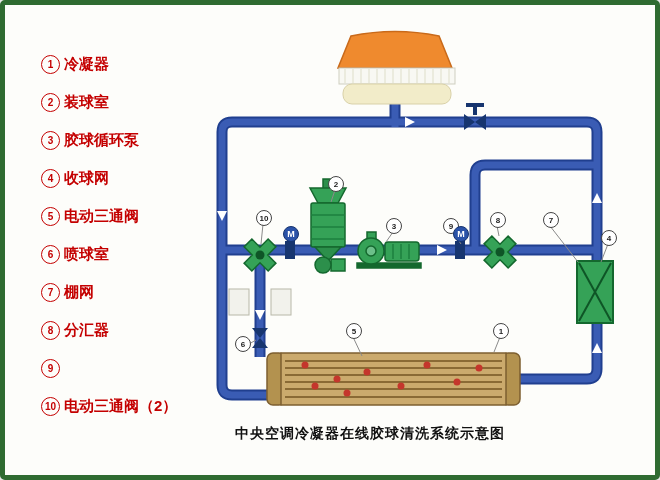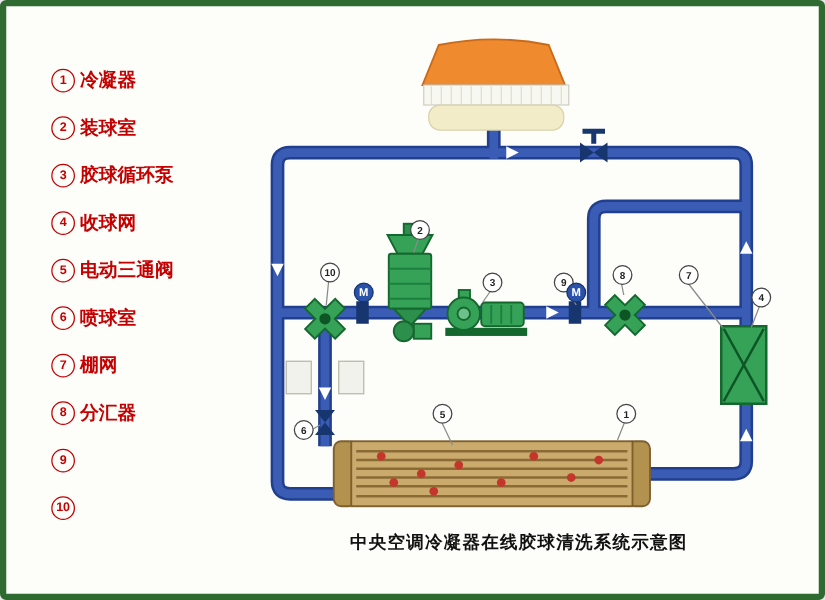--- a/index.html
+++ b/index.html
@@ -24,21 +24,21 @@
     position:absolute;width:14px;height:14px;border:1.2px solid #444;border-radius:50%;
     background:#fff;color:#222;font-size:8px;font-weight:bold;
     display:flex;align-items:center;justify-content:center;z-index:4;
   }
   .mvalve{
     position:absolute;width:14px;height:14px;border-radius:50%;
     background:#2a52a8;border:1.5px solid #16336e;color:#fff;font-size:9px;font-weight:bold;
     display:flex;align-items:center;justify-content:center;z-index:4;
   }
   .caption{
-    position:absolute;left:230px;top:420px;width:360px;text-align:center;
+    position:absolute;left:230px;top:420px;width:360px;text-align:left;
     font-size:14px;font-weight:bold;color:#111;z-index:3;letter-spacing:1px;
   }
   svg.schematic{position:absolute;left:0;top:0;z-index:1;}
 </style>
 </head>
 <body>
 
 <div class="frame">
 
   <svg class="schematic" width="660" height="480" viewBox="0 0 660 480">
@@ -215,20 +215,21 @@
     </div>
     <div class="legend-item">
       <span class="lnum">8</span>
       <span>分汇器</span>
     </div>
     <div class="legend-item">
       <span class="lnum">9</span>
     </div>
     <div class="legend-item">
       <span class="lnum">10</span>
+      <span>电动三通阀（2）</span>
     </div>
   </div>
 
   <span class="marker" style="left:488px;top:318px">1</span>
   <span class="marker" style="left:323px;top:171px">2</span>
   <span class="marker" style="left:381px;top:213px">3</span>
   <span class="marker" style="left:596px;top:225px">4</span>
   <span class="marker" style="left:341px;top:318px">5</span>
   <span class="marker" style="left:230px;top:331px">6</span>
   <span class="marker" style="left:538px;top:207px">7</span>

